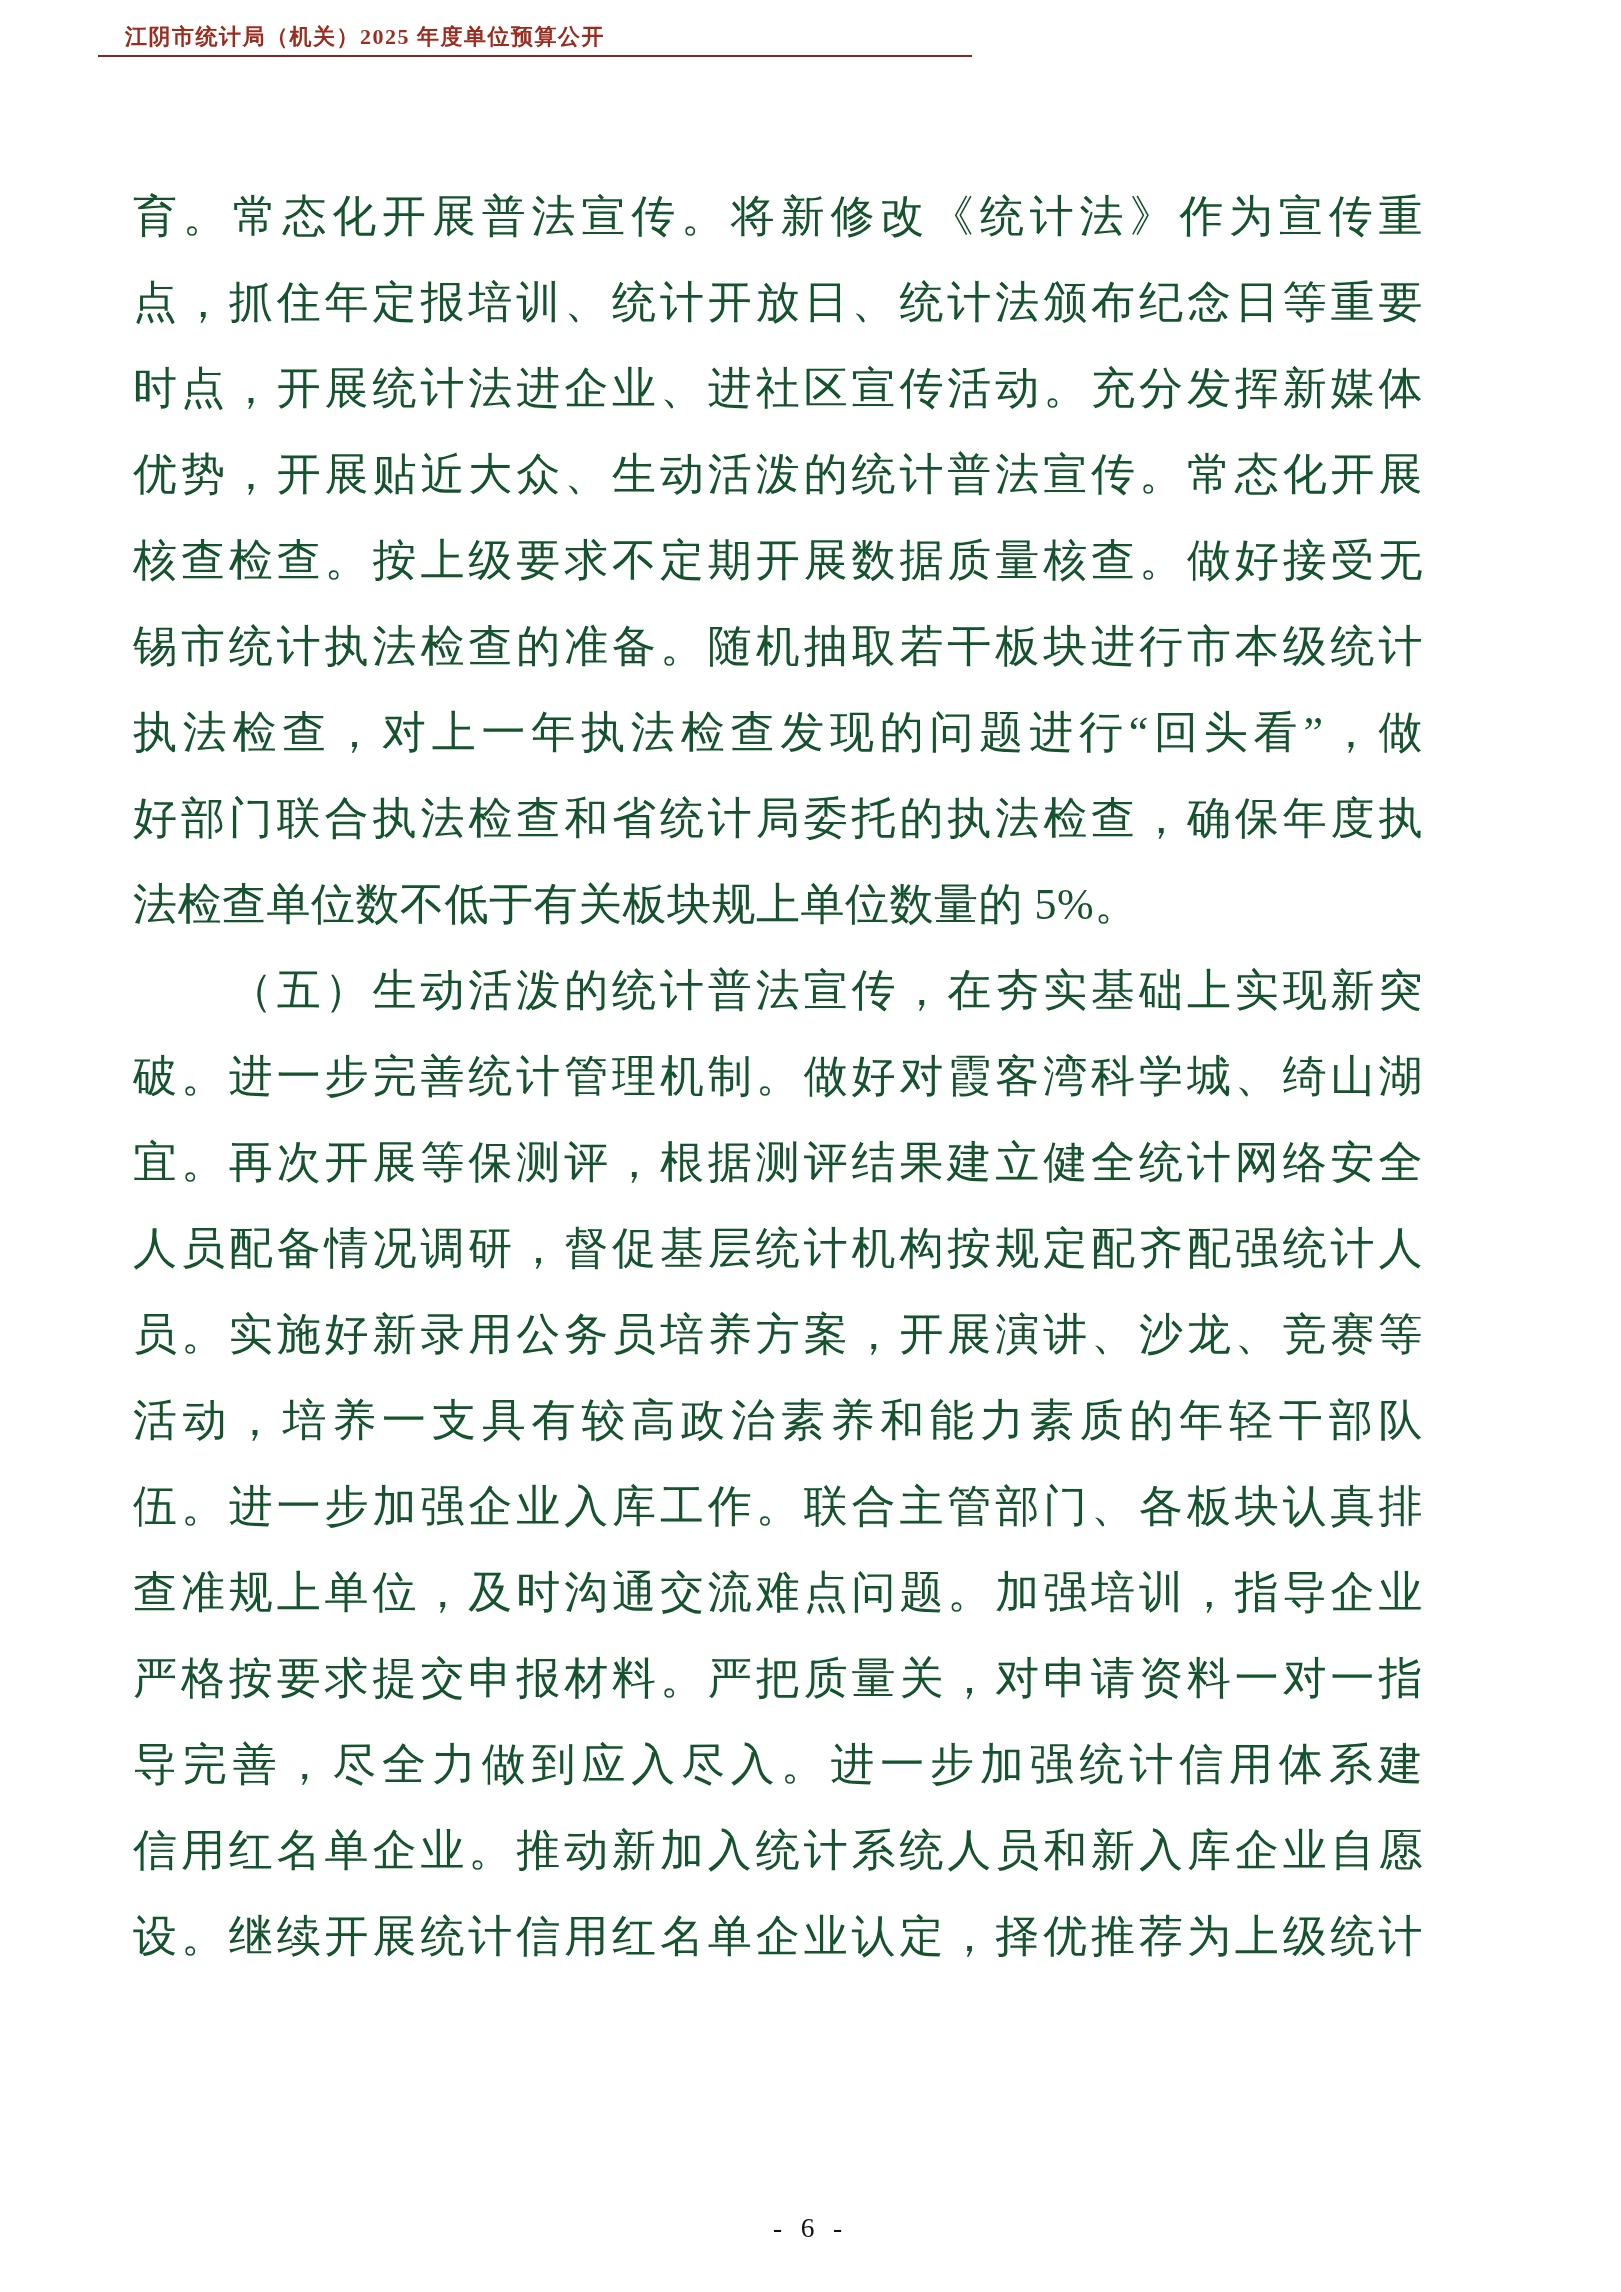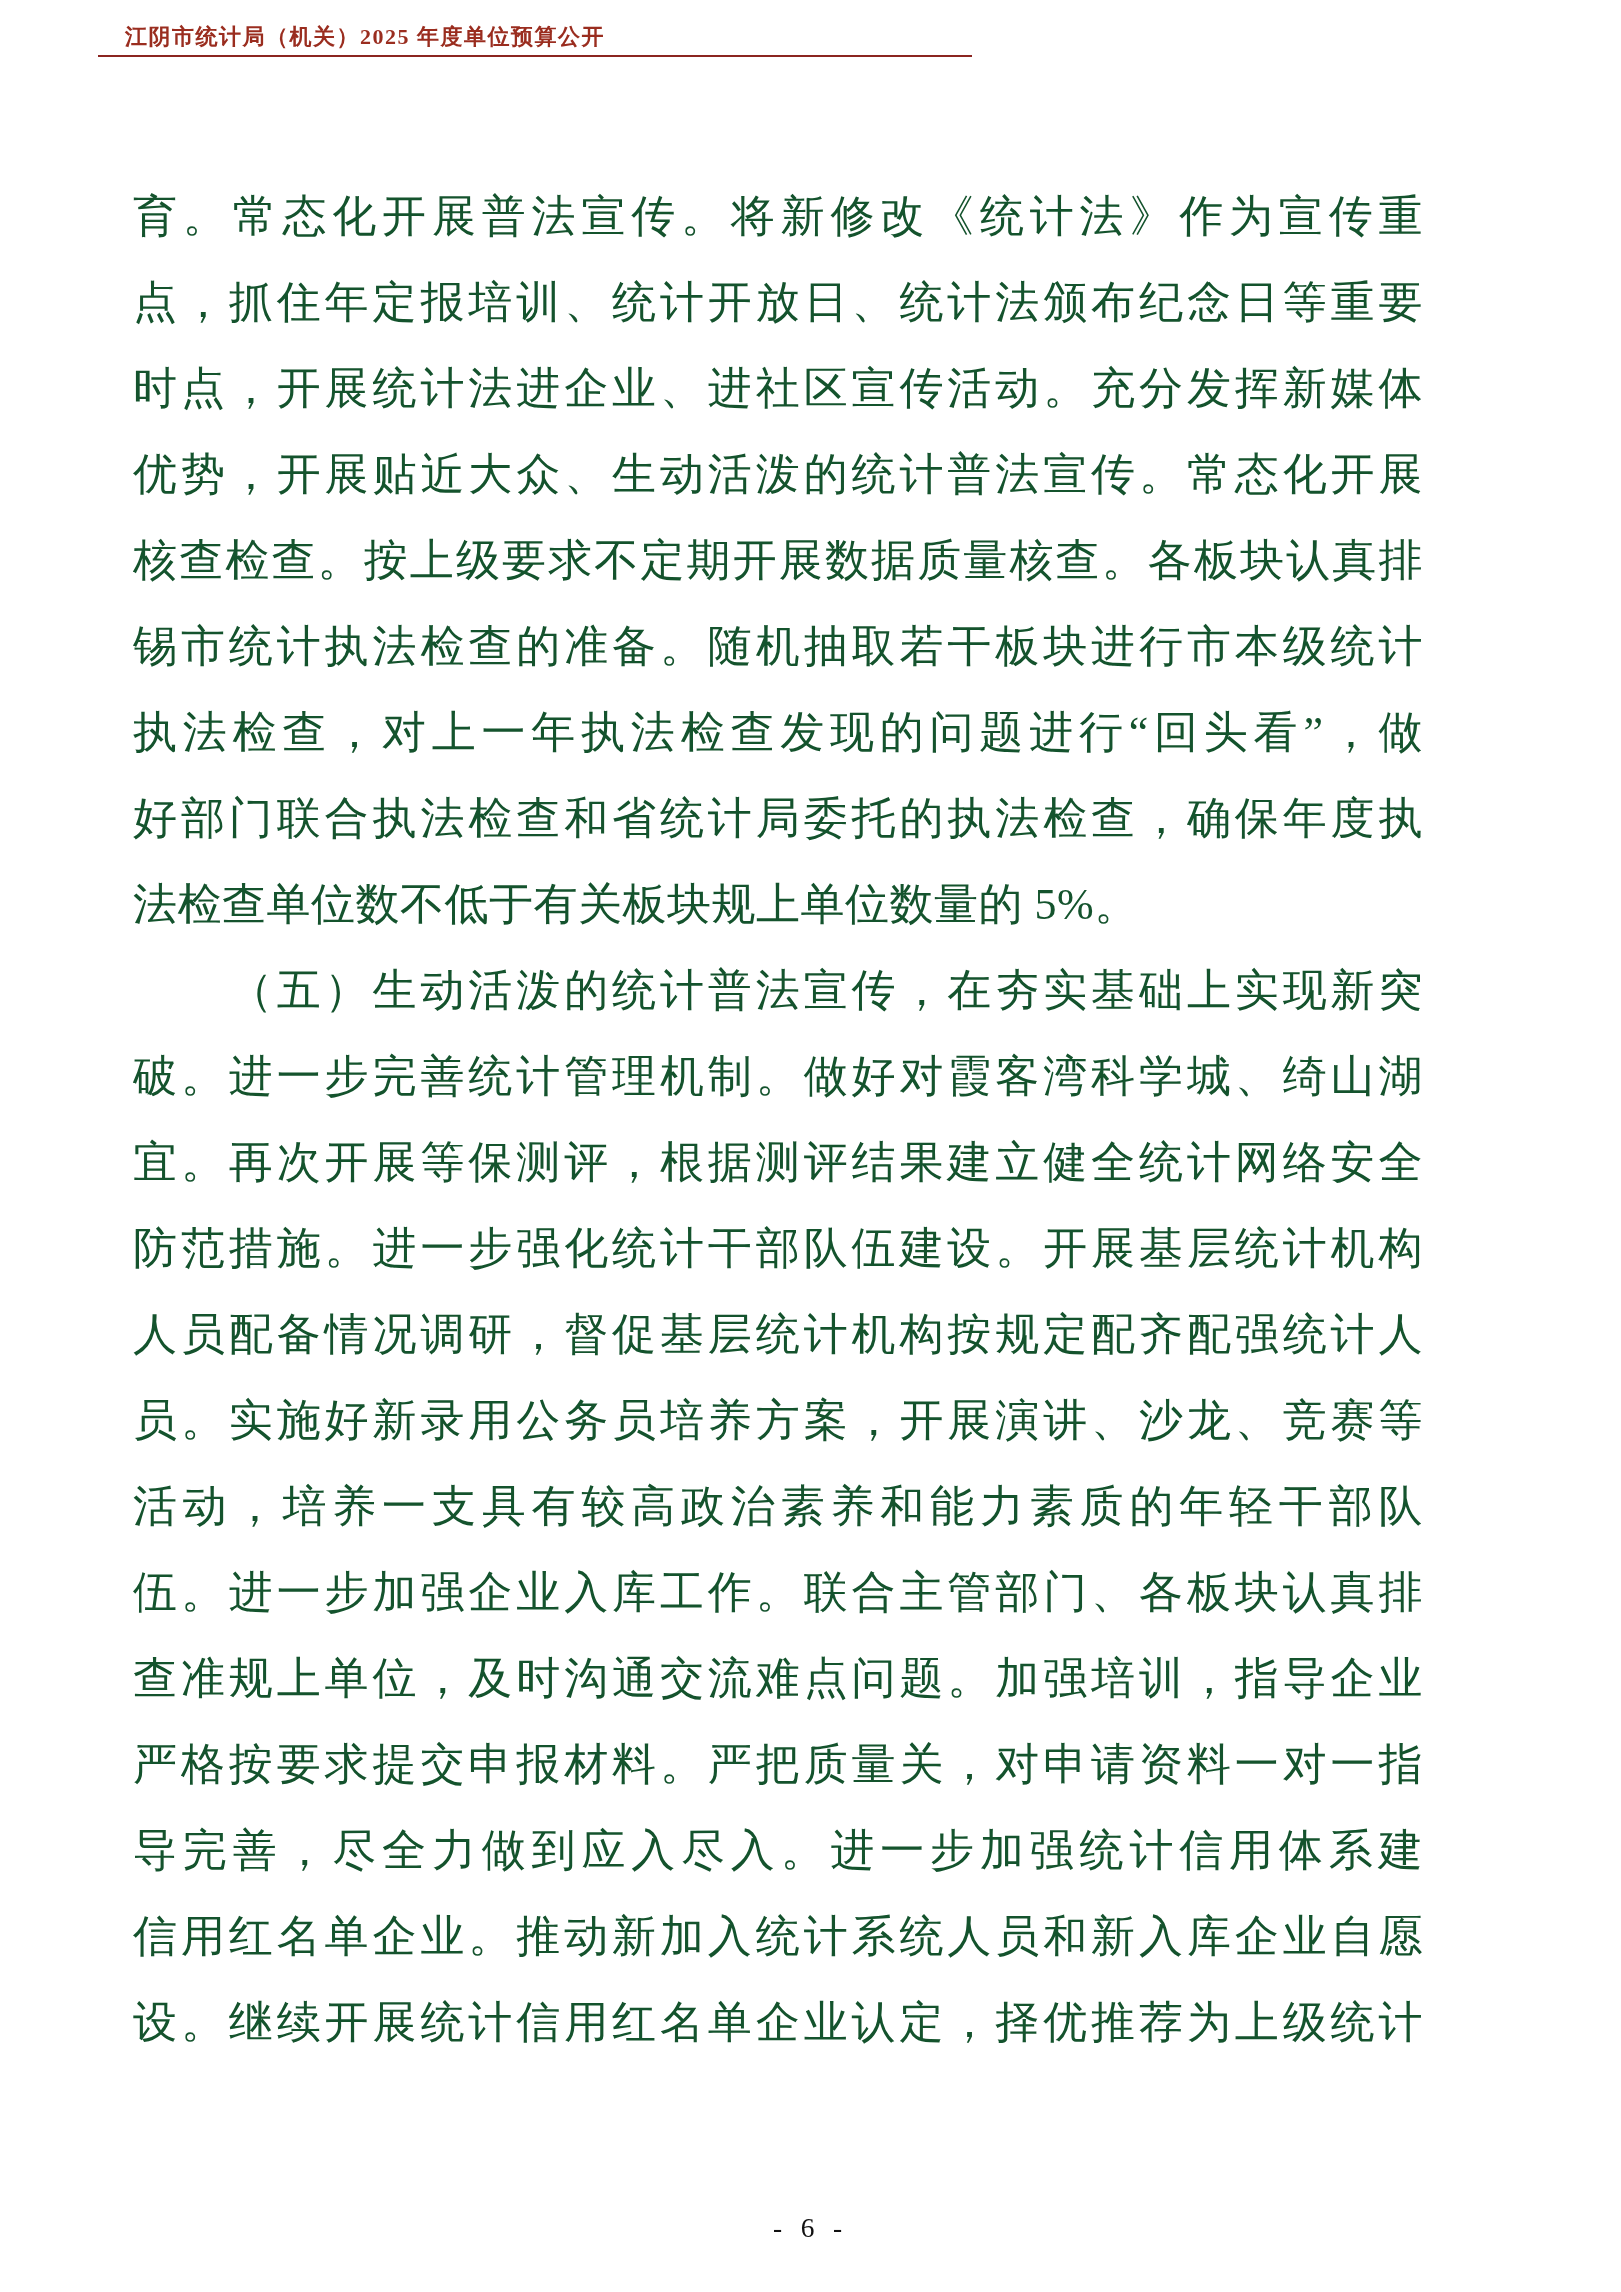--- a/index.html
+++ b/index.html
@@ -72,29 +72,28 @@
 
   <div class="header-title">江阴市统计局（机关）2025 年度单位预算公开</div>
 
   <div class="header-rule"></div>
 
   <div class="body-column">
     <div class="bodyline">育。常态化开展普法宣传。将新修改《统计法》作为宣传重</div>
     <div class="bodyline">点，抓住年定报培训、统计开放日、统计法颁布纪念日等重要</div>
     <div class="bodyline">时点，开展统计法进企业、进社区宣传活动。充分发挥新媒体</div>
     <div class="bodyline">优势，开展贴近大众、生动活泼的统计普法宣传。常态化开展</div>
-    <div class="bodyline">核查检查。按上级要求不定期开展数据质量核查。各板块认真排</div>
+    <div class="bodyline">核查检查。按上级要求不定期开展数据质量核查。做好接受无</div>
     <div class="bodyline">锡市统计执法检查的准备。随机抽取若干板块进行市本级统计</div>
     <div class="bodyline">执法检查，对上一年执法检查发现的问题进行“回头看”，做</div>
     <div class="bodyline">好部门联合执法检查和省统计局委托的执法检查，确保年度执</div>
     <div class="bodyline para-end">法检查单位数不低于有关板块规上单位数量的 5%。</div>
     <div class="bodyline">　　（五）生动活泼的统计普法宣传，在夯实基础上实现新突</div>
     <div class="bodyline">破。进一步完善统计管理机制。做好对霞客湾科学城、绮山湖</div>
     <div class="bodyline">宜。再次开展等保测评，根据测评结果建立健全统计网络安全</div>
-    <div class="bodyline">防范措施。进一步强化统计干部队伍建设。开展基层统计机构</div>
     <div class="bodyline">人员配备情况调研，督促基层统计机构按规定配齐配强统计人</div>
     <div class="bodyline">员。实施好新录用公务员培养方案，开展演讲、沙龙、竞赛等</div>
     <div class="bodyline">活动，培养一支具有较高政治素养和能力素质的年轻干部队</div>
     <div class="bodyline">伍。进一步加强企业入库工作。联合主管部门、各板块认真排</div>
     <div class="bodyline">查准规上单位，及时沟通交流难点问题。加强培训，指导企业</div>
     <div class="bodyline">严格按要求提交申报材料。严把质量关，对申请资料一对一指</div>
     <div class="bodyline">导完善，尽全力做到应入尽入。进一步加强统计信用体系建</div>
     <div class="bodyline">信用红名单企业。推动新加入统计系统人员和新入库企业自愿</div>
     <div class="bodyline">设。继续开展统计信用红名单企业认定，择优推荐为上级统计</div>
   </div>

